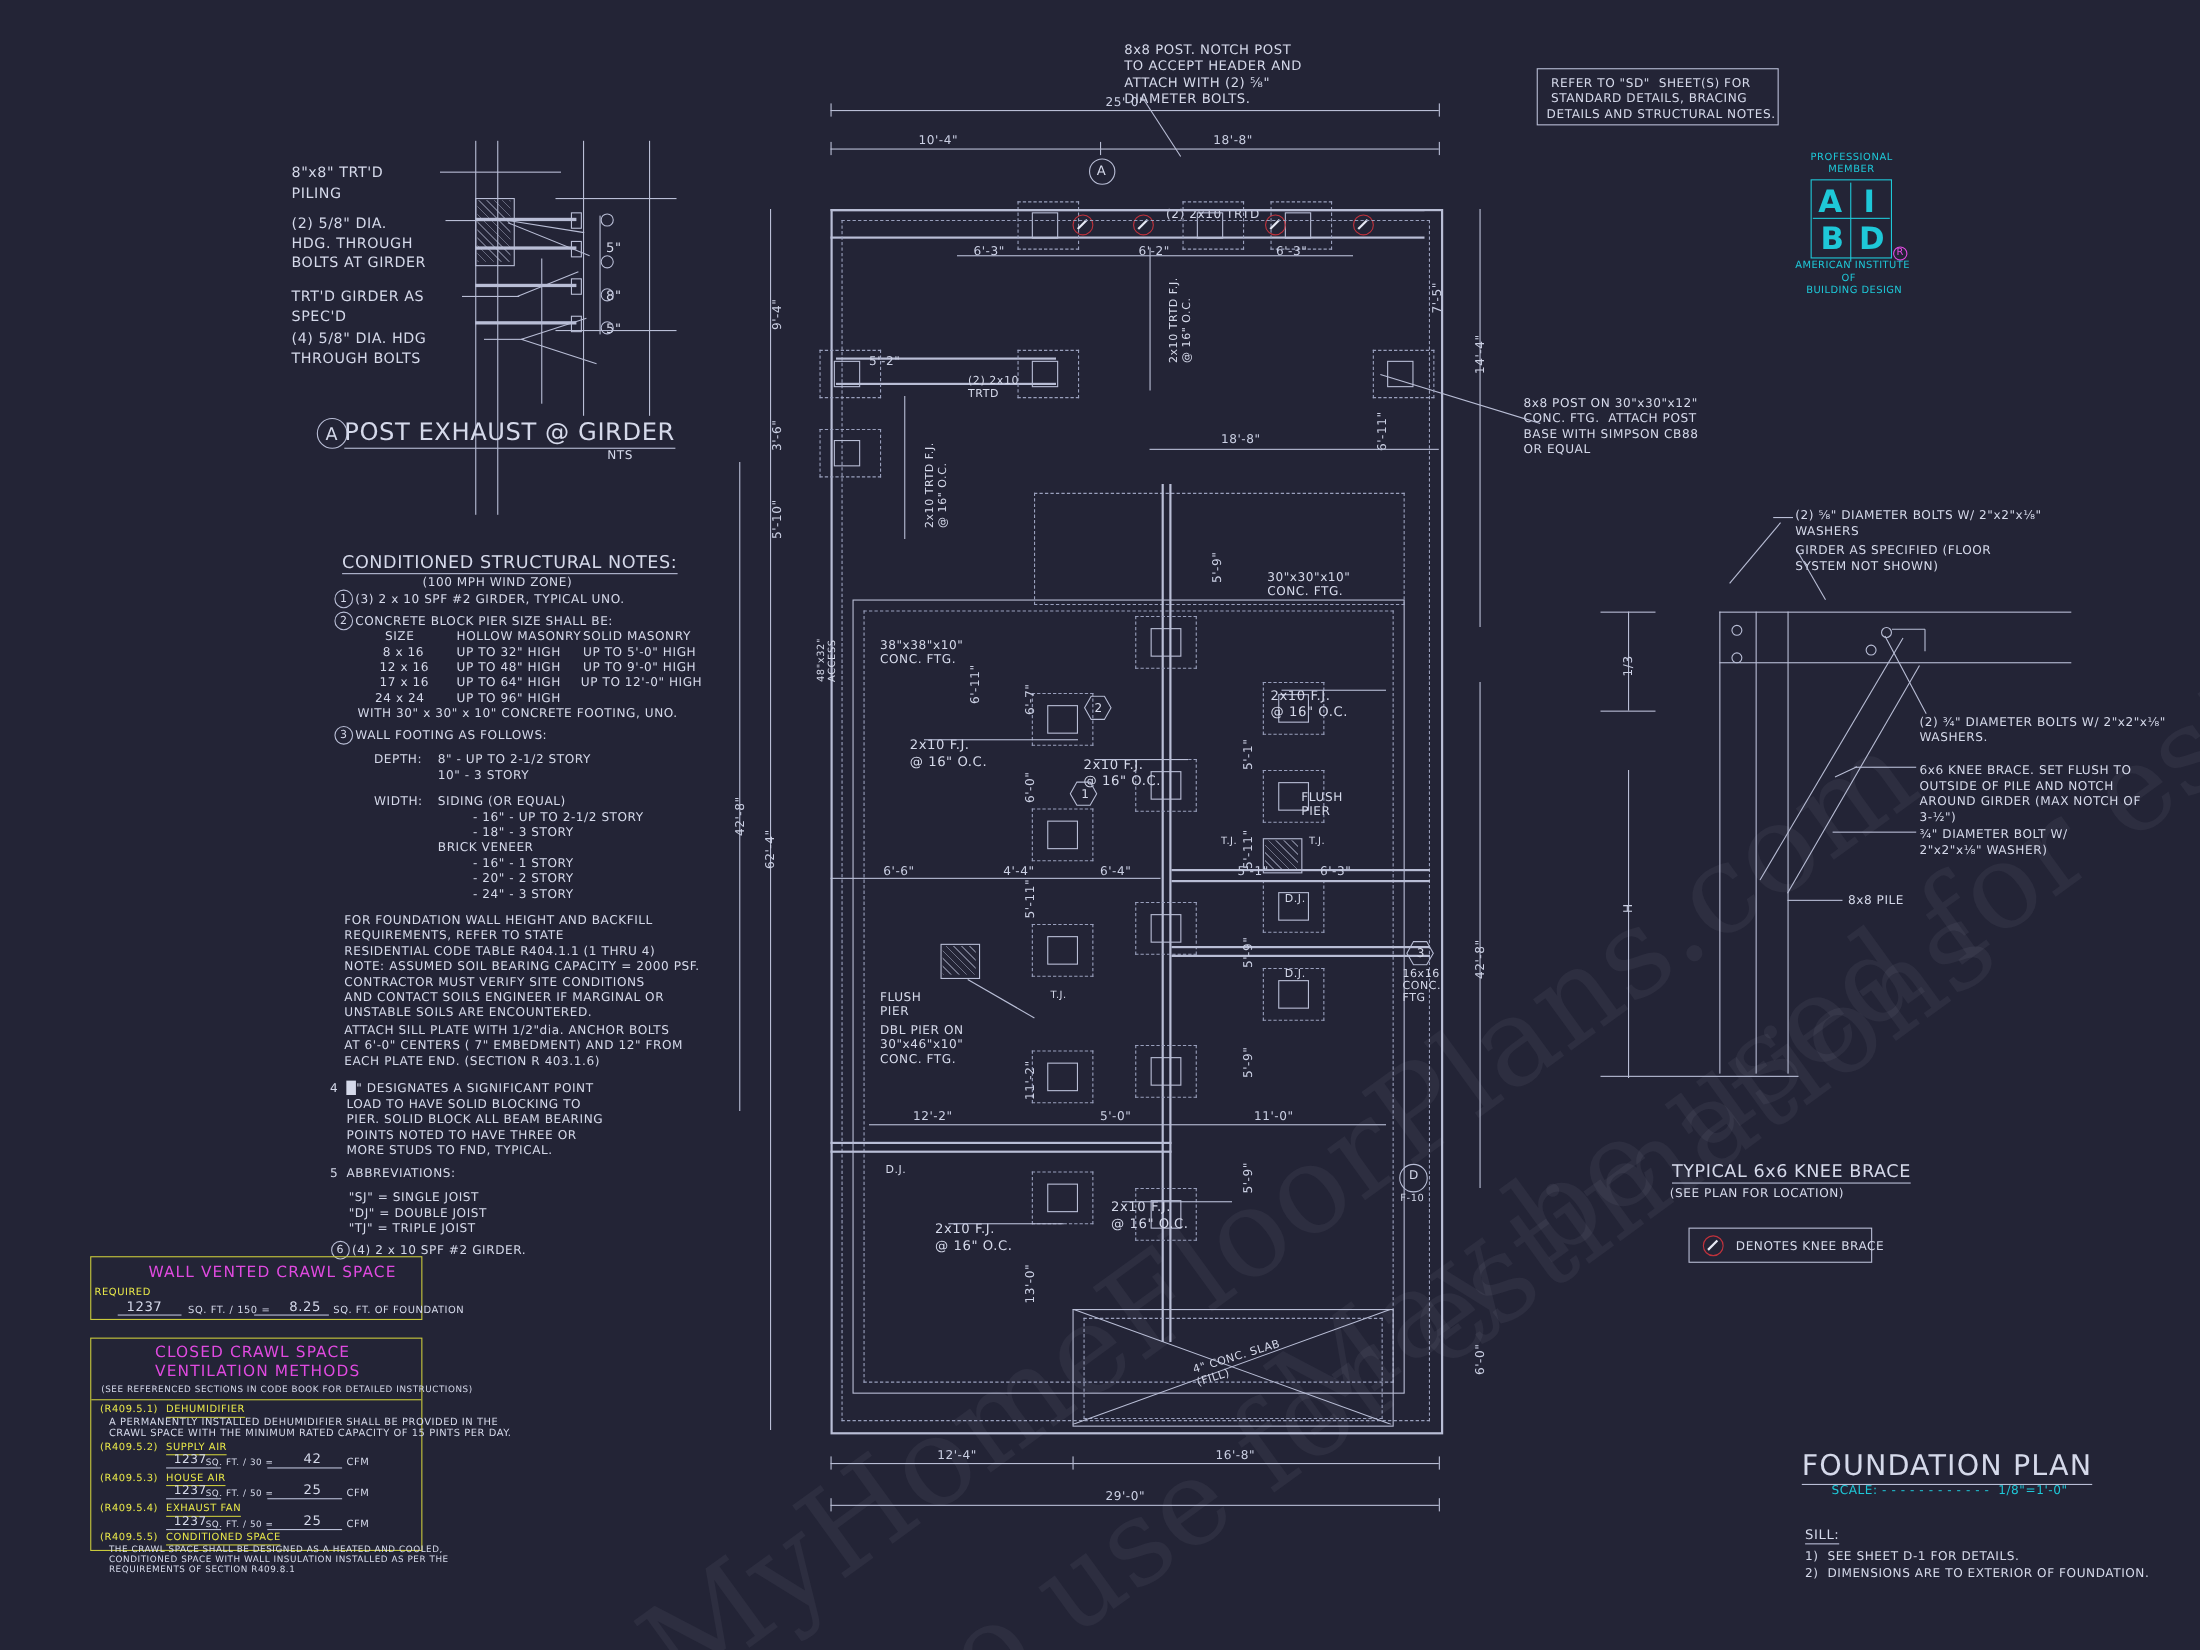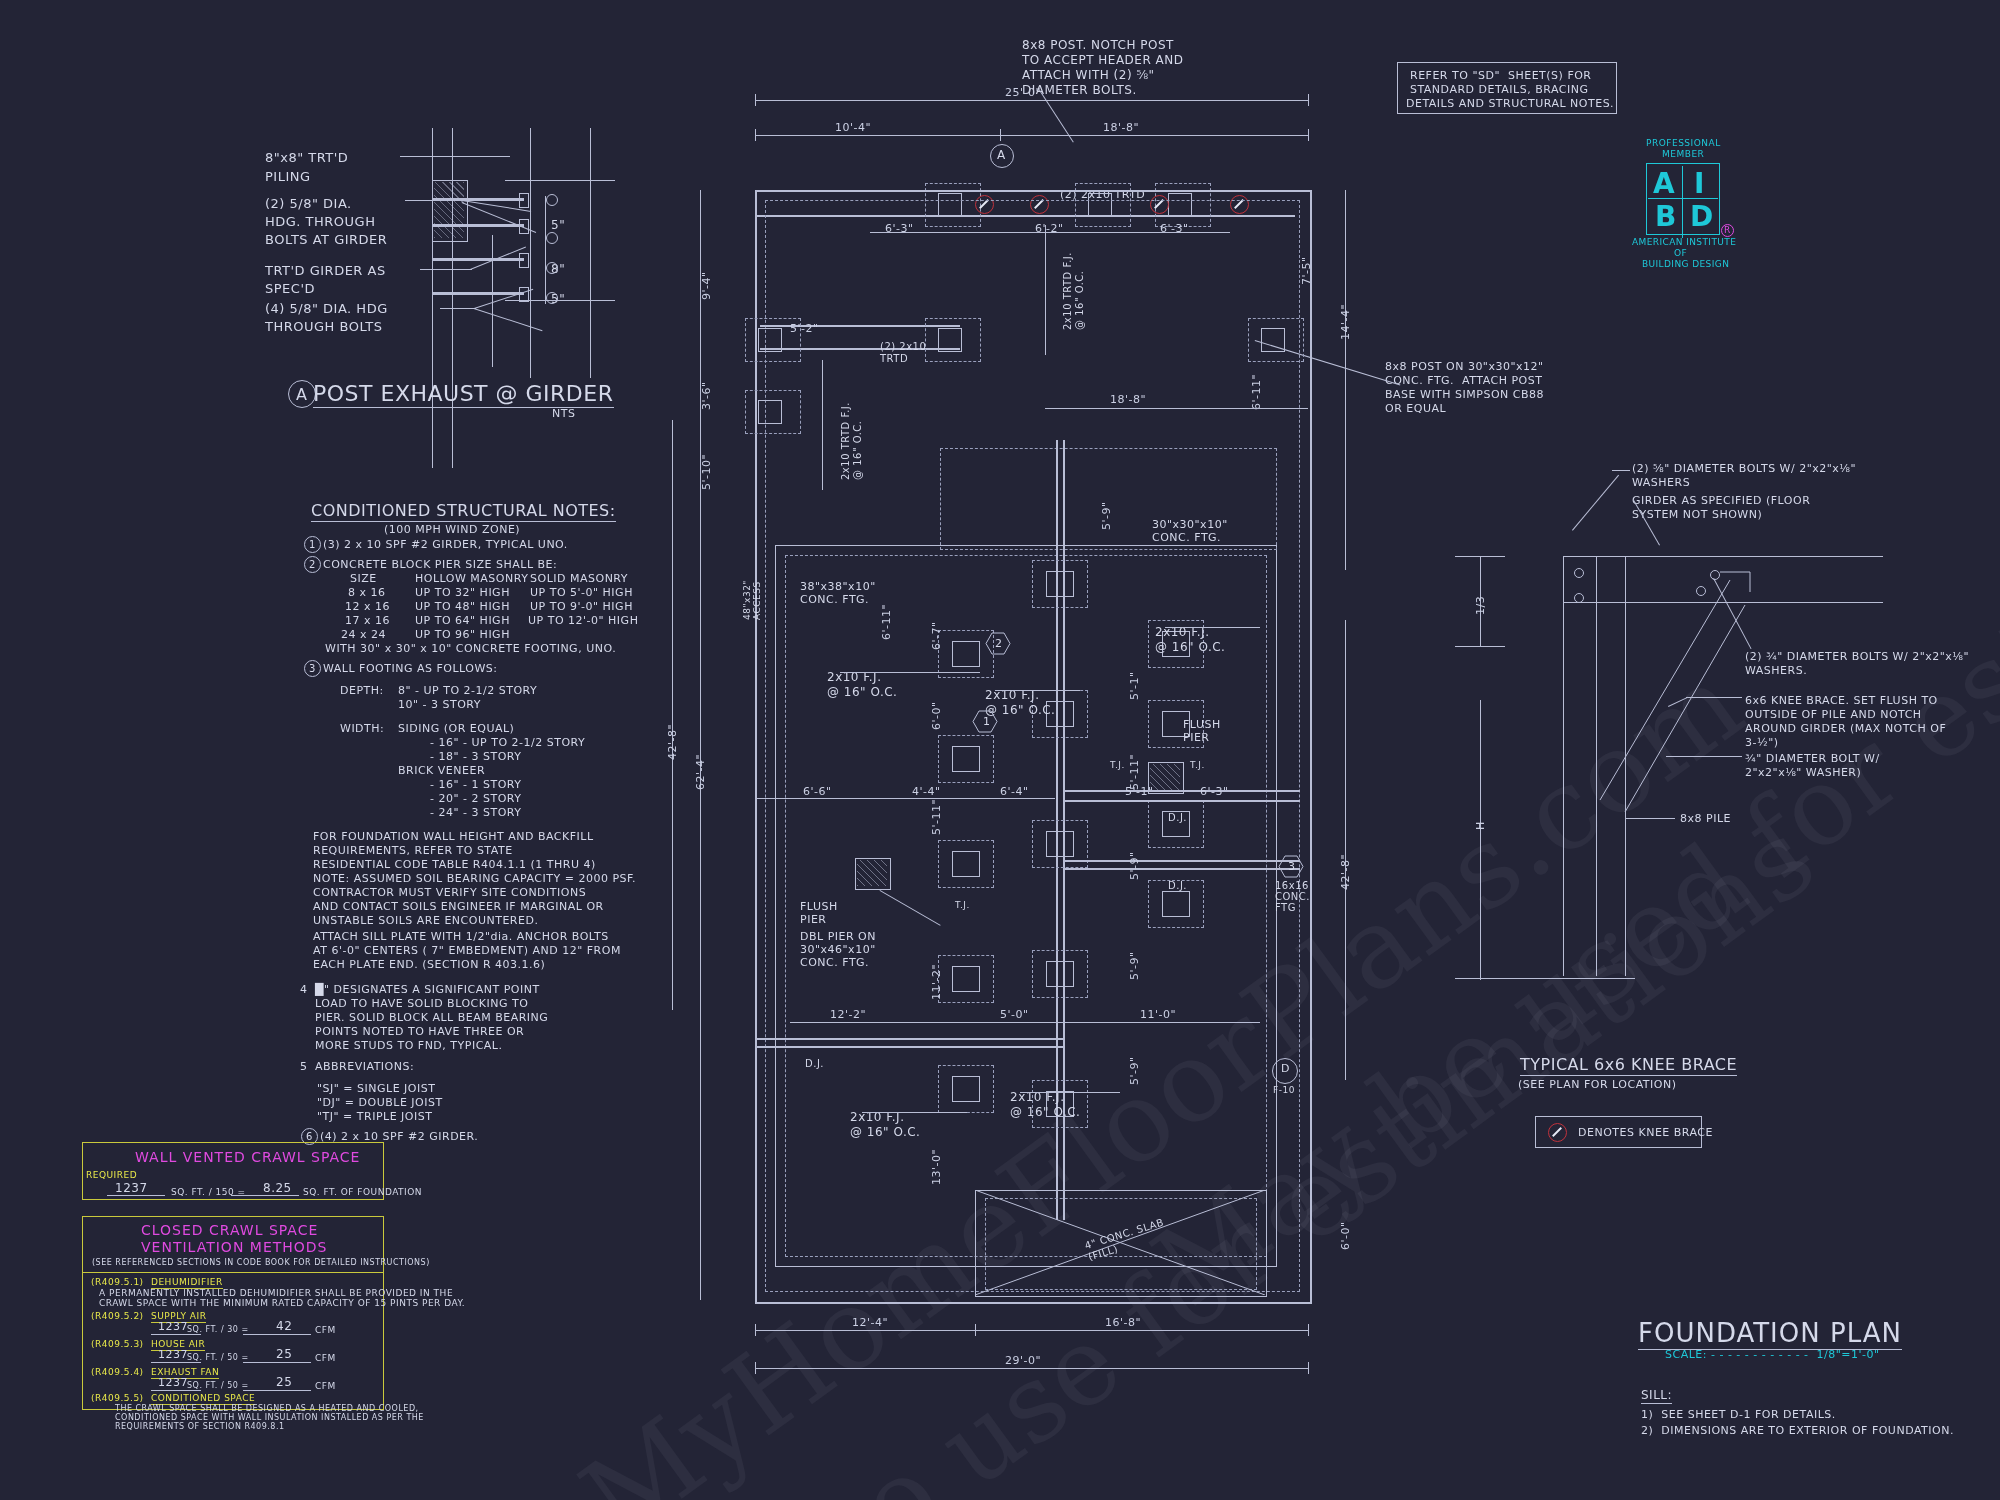--- a/index.html
+++ b/index.html
@@ -219,21 +219,21 @@
   <div class="txt t9 yel ubar" style="left:68px;top:150px;border-color:#c9c93c;">EXHAUST FAN</div>
   <div class="txt t11" style="left:75px;top:159px;">1237</div>
   <div class="ln hl" style="left:68px;top:173px;width:50px;"></div>
   <div class="txt t8" style="left:104px;top:164px;font-size:8px;">SQ. FT. / 50 =</div>
   <div class="txt t12" style="left:193px;top:158px;">25</div>
   <div class="ln hl" style="left:160px;top:173px;width:68px;"></div>
   <div class="txt t9" style="left:232px;top:164px;">CFM</div>
 
   <div class="txt t9 yel" style="left:8px;top:176px;">(R409.5.5)</div>
   <div class="txt t9 yel ubar" style="left:68px;top:176px;border-color:#c9c93c;">CONDITIONED SPACE</div>
-  <div class="txt t8" style="left:16px;top:187px;line-height:9px;font-size:8px;margin-left:16px;">THE CRAWL SPACE SHALL BE DESIGNED AS A HEATED AND COOLED,
+  <div class="txt t8" style="left:16px;top:187px;line-height:9px;font-size:8px;">THE CRAWL SPACE SHALL BE DESIGNED AS A HEATED AND COOLED,
 CONDITIONED SPACE WITH WALL INSULATION INSTALLED AS PER THE
 REQUIREMENTS OF SECTION R409.8.1</div>
 </div>
 
 <div class="txt t12" style="left:1022px;top:38px;line-height:15px;">8x8 POST. NOTCH POST
 TO ACCEPT HEADER AND
 ATTACH WITH (2) ⅝"
 DIAMETER BOLTS.</div>
 <div class="ln" style="left:1040px;top:90px;width:62px;height:1px;transform:rotate(57deg);transform-origin:0 0;"></div>
 

